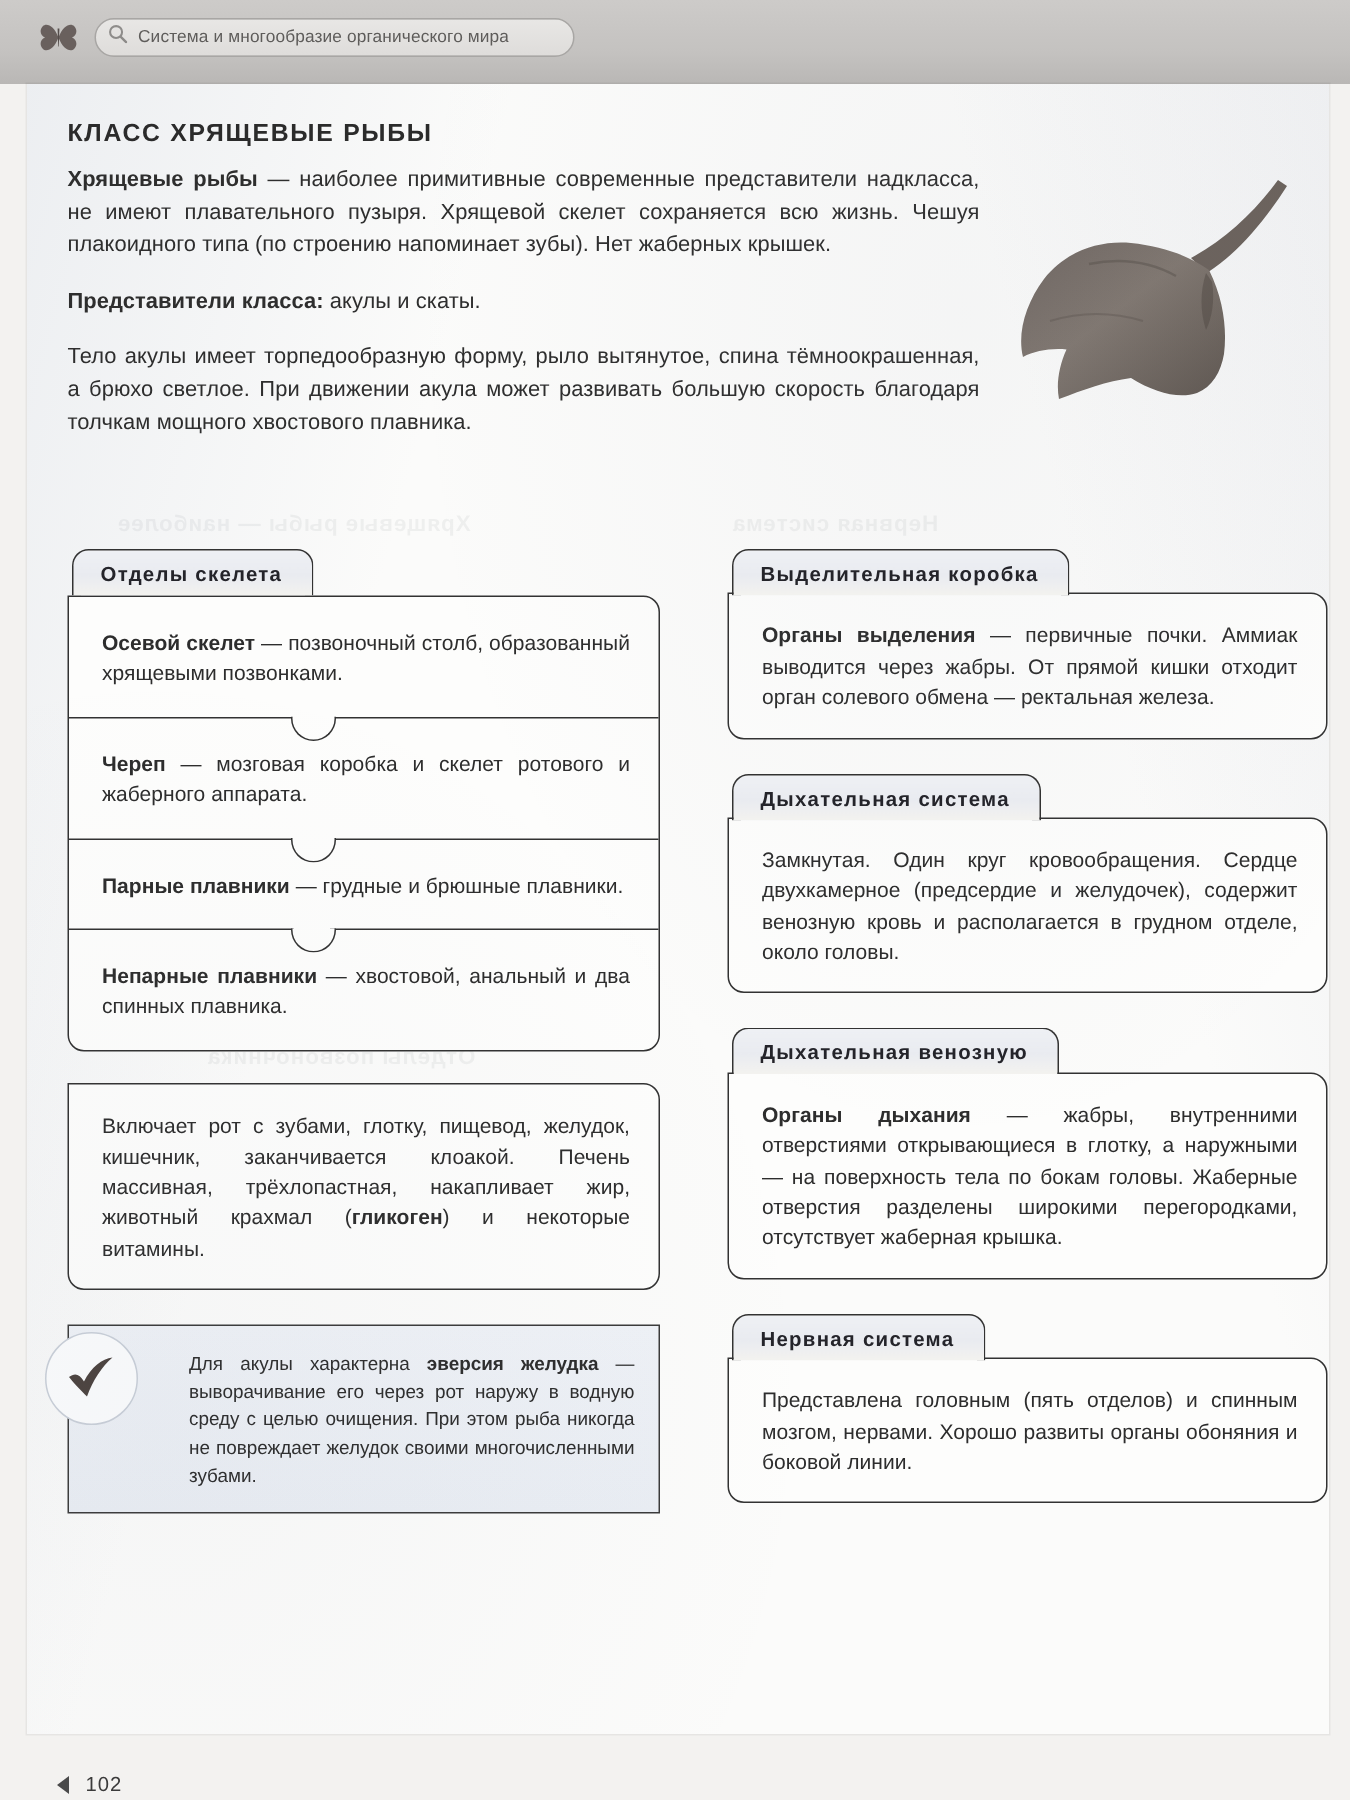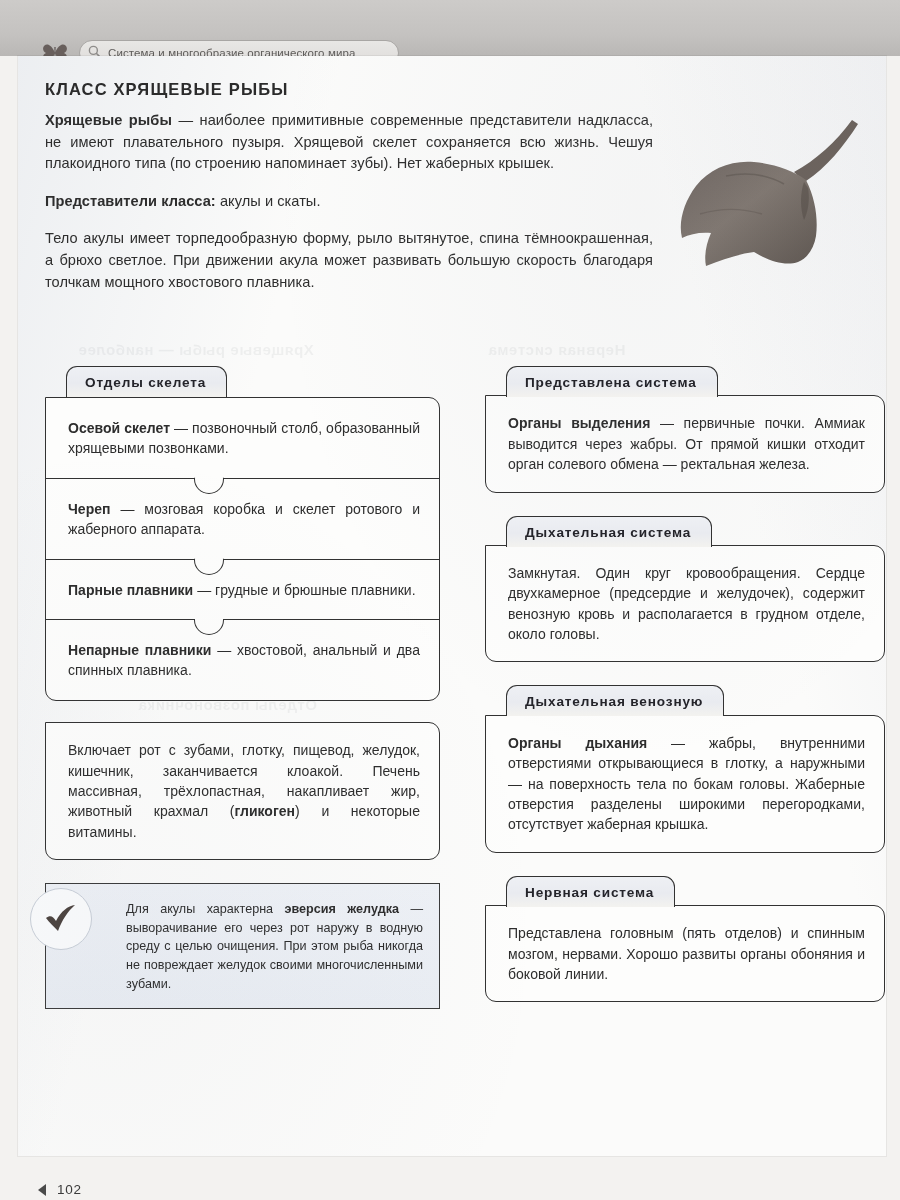--- a/index.html
+++ b/index.html
@@ -17,22 +17,22 @@
     background: #f3f2f0;
   }
 
   
   .topbar {
     position: absolute; left: 0; top: 0;
     width: 900px; height: 56px;
     background: linear-gradient(180deg,#cdcbc9 0%,#c4c2c0 62%,#b9b7b5 100%);
   }
   .topbar-inner {
-    position: absolute; left: 42px; top: 12px;
-    display: flex; align-items: center; gap: 11px; margin-top: 28px;
+    position: absolute; left: 26px; top: 12px;
+    display: flex; align-items: center; gap: 11px;
   }
   .butterfly-icon { width: 26px; height: 22px; display: block; opacity: .88; }
   .searchbox {
     display: flex; align-items: center; gap: 7px;
     height: 26px; width: 320px;
     padding: 0 10px 0 8px;
     border: 1px solid #a8a6a4;
     border-radius: 13px;
     background: linear-gradient(180deg,#e8e7e5,#dedcda);
   }
@@ -96,21 +96,21 @@
     position: relative; z-index: 3;
     display: inline-block;
     border: 1.7px solid #323232;
     border-bottom: none;
     border-radius: 11px 11px 0 0;
     padding: 8px 20px 7px 18px;
     background:
       linear-gradient(180deg,#eef0f4 0%, #e9ebf0 55%, #f3f2ef 100%);
     font-size: 13.6px; font-weight: 700; color: #24242a;
     letter-spacing: .85px;
-    margin-left: 21px;
+    margin-left: 3px;
   }
 
   .panel {
     position: relative; margin-top: -1.7px;
     border: 1.7px solid #323232;
     border-radius: 0 11px 11px 11px;
     background: #fdfdfc;
     padding: 17px 19px 17px 22px;
   }
 
@@ -288,21 +288,21 @@
           <div class="tip-text">
             <span>Для акулы характерна </span><b>эверсия желудка</b><span> — выворачивание его через рот наружу в водную среду с целью очищения. При этом рыба никогда не повреждает желудок своими многочисленными зубами.</span>
           </div>
         </div>
 
       </div>
 
       <div class="col-right">
 
         <div class="group">
-          <div class="tab">Представлена система</div>
+          <div class="tab">Выделительная коробка</div>
           <div class="panel">
             <div class="card-text">
               <b>Органы выделения</b><span> — первичные почки. Аммиак выводится через жабры. От прямой кишки отходит орган солевого обмена — ректальная железа.</span>
             </div>
           </div>
         </div>
 
         <div class="group">
           <div class="tab">Дыхательная система</div>
           <div class="panel">

